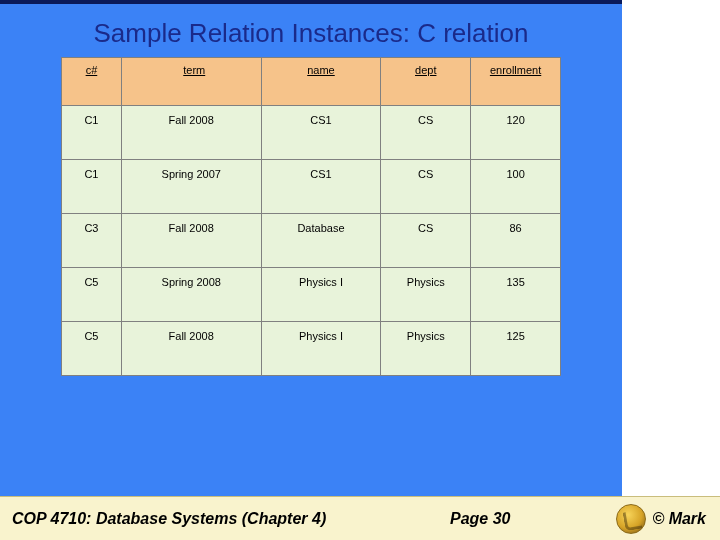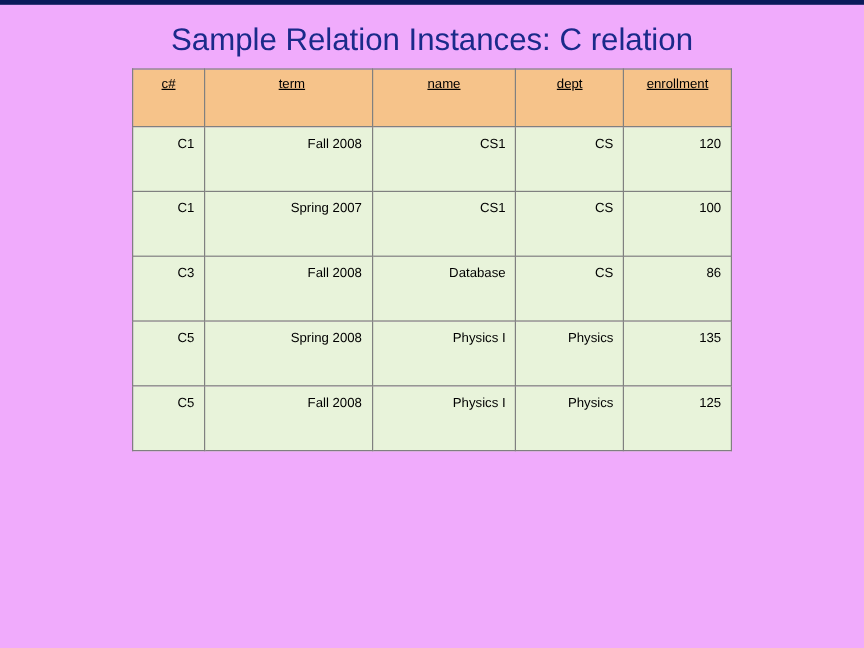--- a/index.html
+++ b/index.html
@@ -1,21 +1,21 @@
 <!DOCTYPE html>
 <html><head>
 <meta charset="utf-8">
 <style>
   * { box-sizing: border-box; margin: 0; padding: 0; }
   html, body { width: 720px; height: 540px; overflow: hidden; font-family: Arial, Helvetica, sans-serif; background: #fff; }
   .slide {
-    width: 720px;
+    width: 622px;
     height: 540px;
     position: relative;
-    background: #f0abfc;
+    background: #3b82f6;
     border-top: 4px solid #0a1a5a;
   }
   .title {
     text-align: center;
     font-size: 26px;
     color: #1a2a8a;
     font-weight: 400;
     padding-top: 14px;
     padding-bottom: 8px;
     font-family: Arial, Helvetica, sans-serif;
@@ -24,21 +24,21 @@
     width: 500px;
     margin: 0 auto;
   }
   table {
     border-collapse: collapse;
     width: 100%;
   }
   th, td {
     border: 1px solid #808080;
     font-size: 11px;
-    text-align: right;
+    text-align: center;
     vertical-align: top;
   }
   th {
     background: #f6c38a;
     font-weight: 400;
     text-align: center;
     text-decoration: underline;
     height: 48px;
     padding: 6px 4px;
     vertical-align: top;
@@ -162,14 +162,22 @@
           <td>C5</td>
           <td>Fall 2008</td>
           <td>Physics I</td>
           <td>Physics</td>
           <td>125</td>
         </tr>
       </tbody>
     </table>
   </div>
 
+  <div class="footer">
+    <span class="footer-left">COP 4710: Database Systems  (Chapter 4)</span>
+    <span class="footer-page">Page 30</span>
+    <span class="footer-right">
+      <span class="logo"></span>
+      <span>© Mark</span>
+    </span>
+  </div>
 
 </div>
 
 </body></html>

